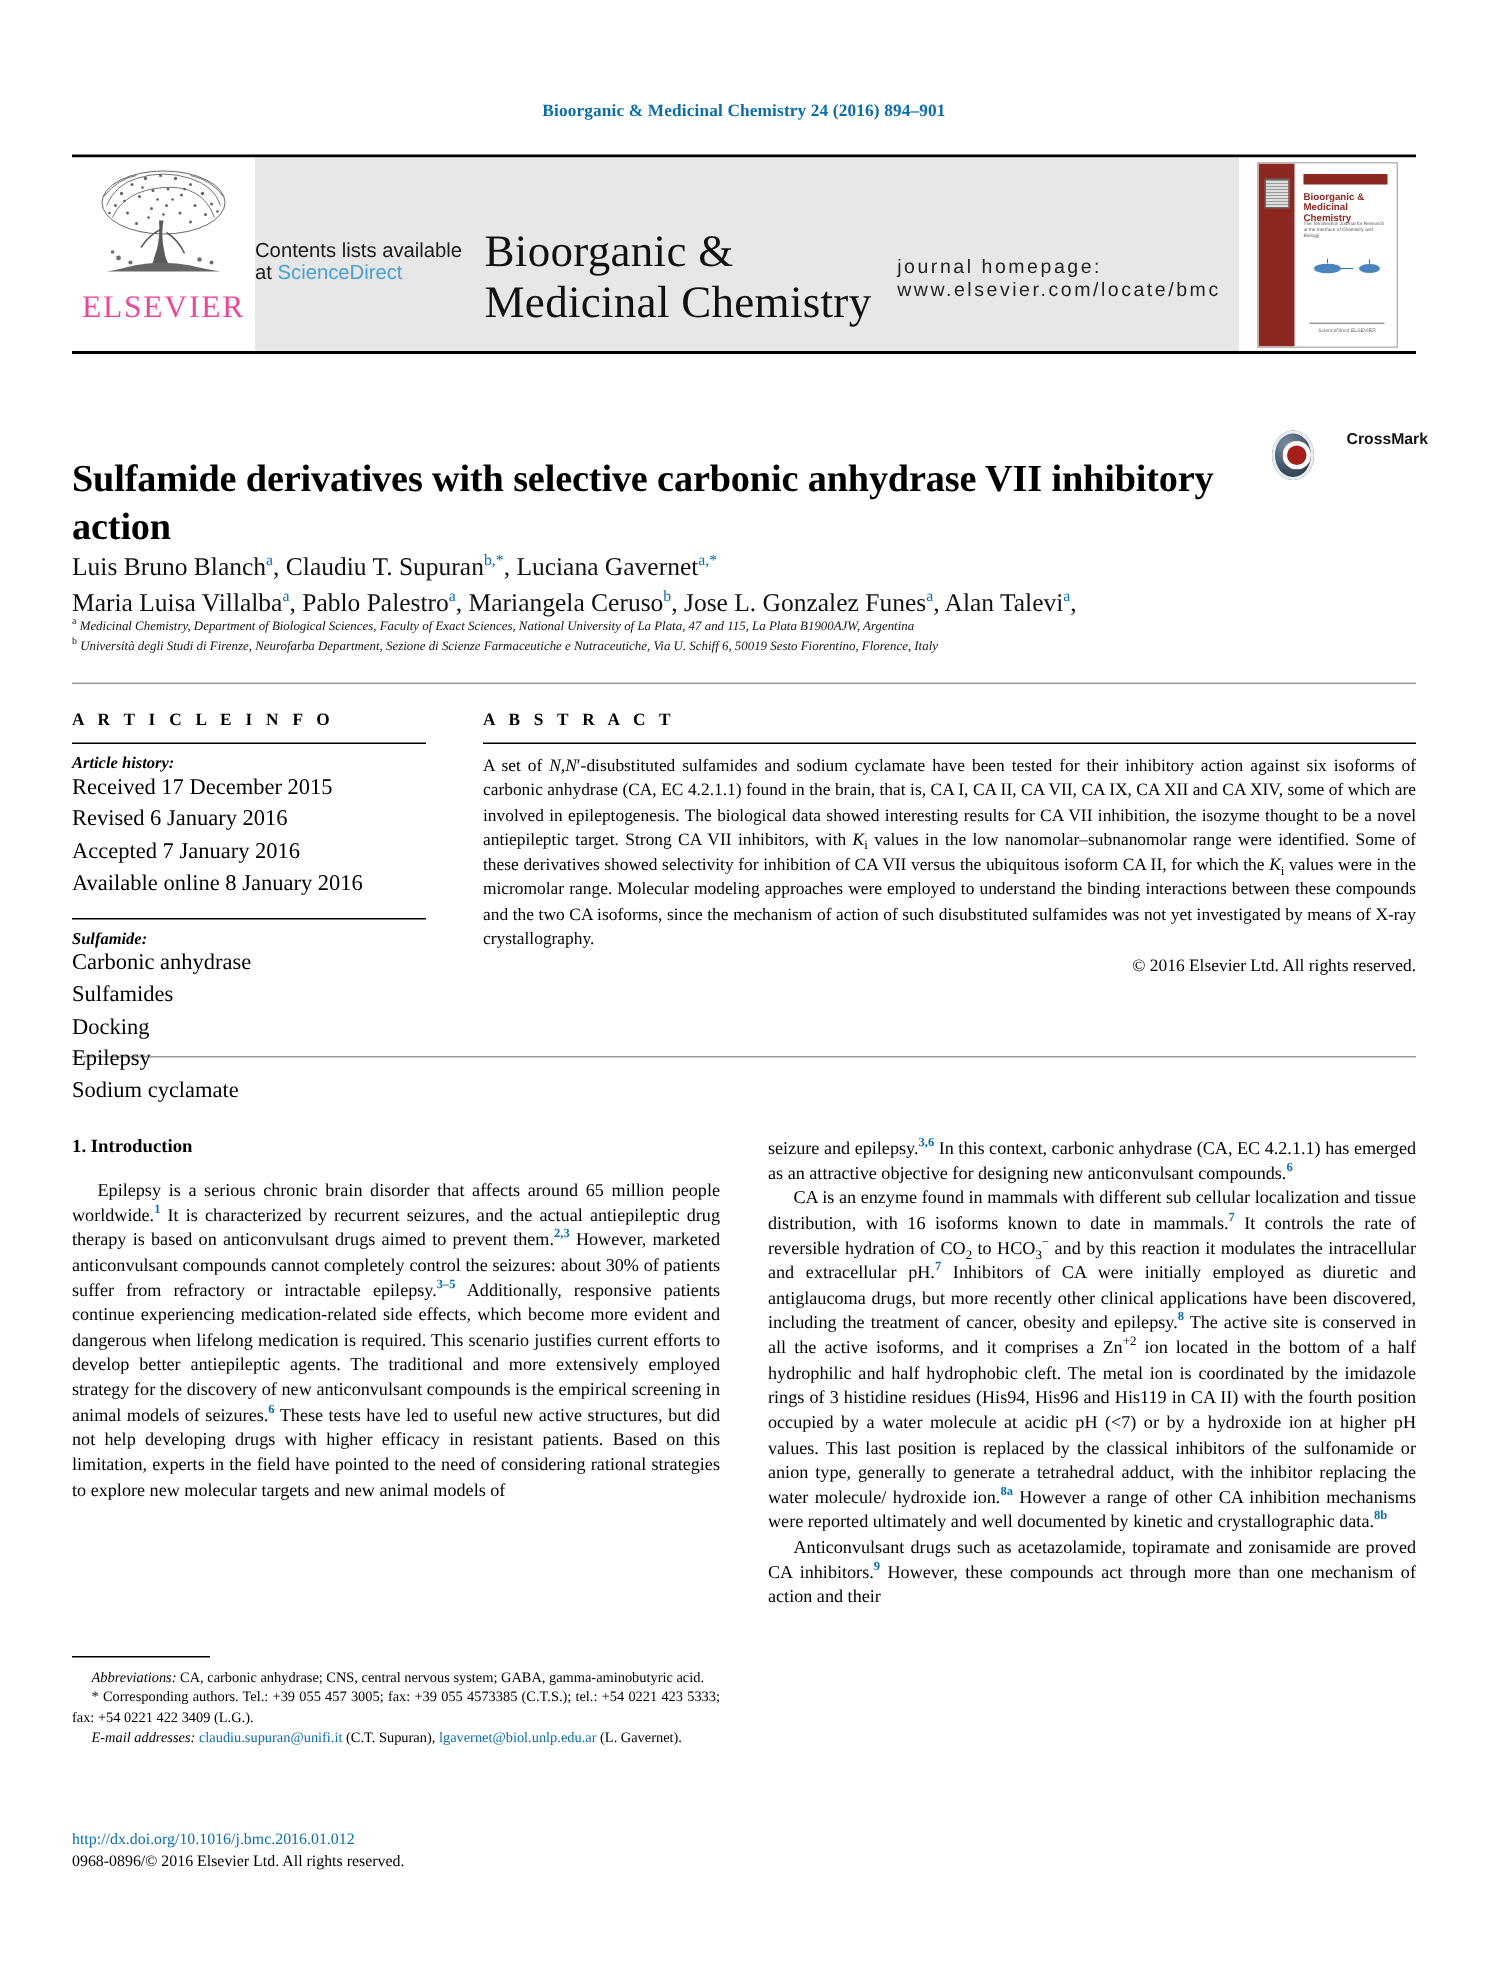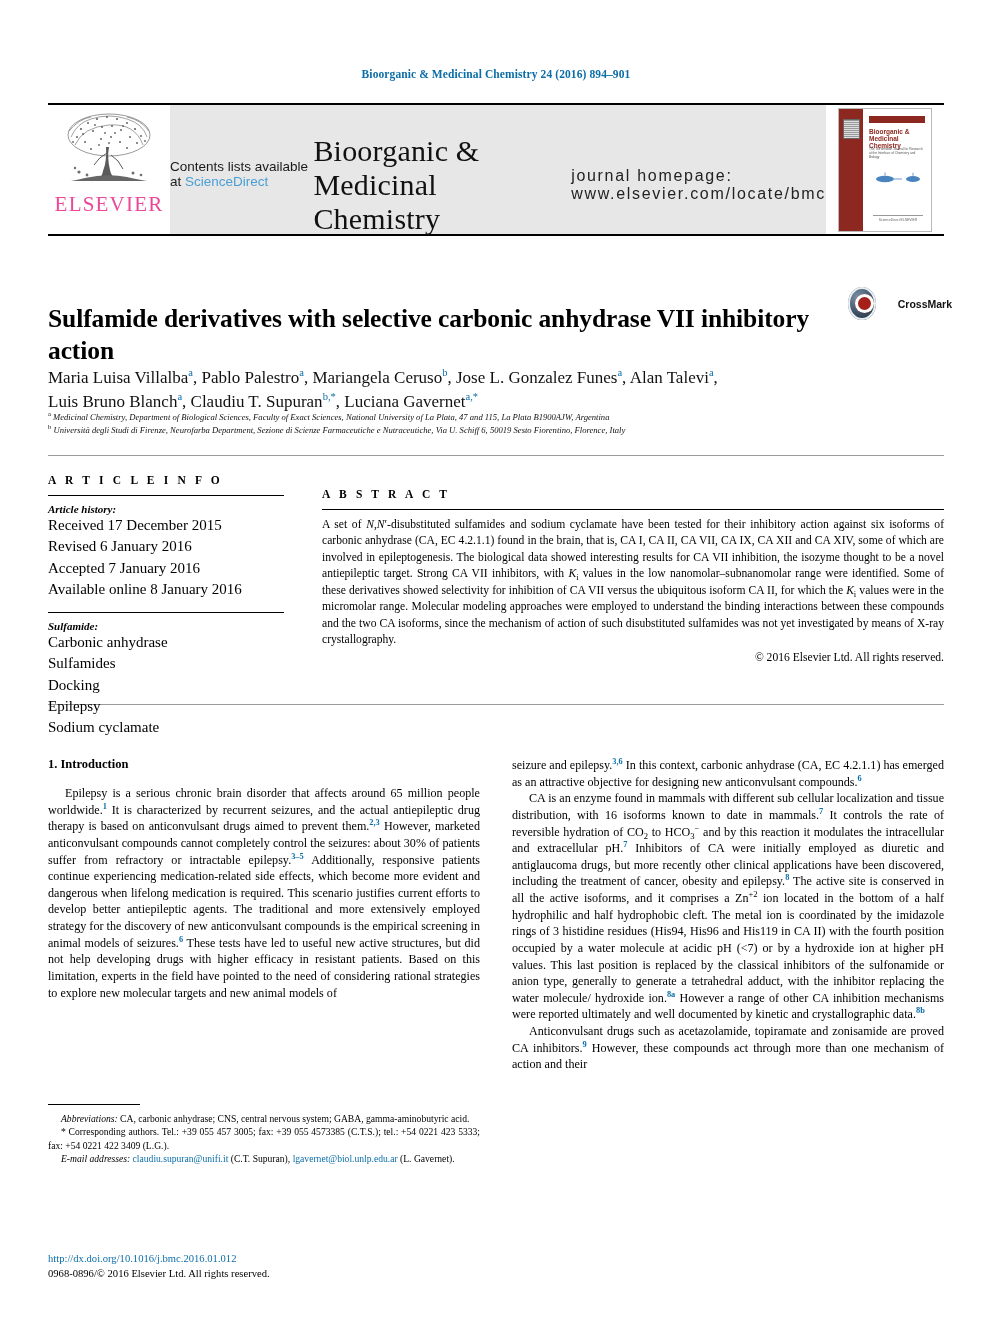--- a/index.html
+++ b/index.html
@@ -94,21 +94,21 @@
   }
   .journal-title {
     font-family: "Liberation Serif", serif;
     font-size: 30px;
     color: #111;
     margin-top: 21px;
     letter-spacing: 0.2px;
   }
   .homepage-line {
     font-family: "Liberation Sans", sans-serif;
-    font-size: 16px;
+    font-size: 13px;
     letter-spacing: 1.7px;
     color: #222;
     margin-top: 22px;
   }
   .cover-thumb {
     width: 118px;
     flex: 0 0 118px;
     background: #fff;
     display: flex;
     align-items: center;
@@ -167,21 +167,20 @@
     line-height: 1.26;
     color: #000;
     letter-spacing: -0.1px;
   }
   .crossmark {
     position: absolute;
     top: 287px;
     left: 848px;
     width: 104px;
     display: flex;
-    align-items: center;
     gap: 22px;
   }
   .crossmark-badge {
     width: 33px; height: 33px; border-radius: 50%;
     background: radial-gradient(circle at 34% 30%, #7a8fa6 0%, #3c4f63 55%, #24313e 100%);
     position: relative;
     box-shadow: inset 0 0 0 2px #e9eef2;
   }
   .crossmark-badge::after {
     content: "";
@@ -245,21 +244,21 @@
   }
 
   .info-col {
     position: absolute;
     top: 474px;
     left: 48px;
     width: 236px;
   }
   .abs-col {
     position: absolute;
-    top: 488px;
+    top: 474px;
     left: 322px;
     width: 622px;
   }
   .sec-head {
     font-family: "Liberation Serif", serif;
     font-weight: bold;
     font-size: 11.5px;
     letter-spacing: 3.2px;
     color: #000;
   }
@@ -362,21 +361,21 @@
 
   .doi-block {
     position: absolute;
     left: 48px;
     top: 1219px;
     width: 432px;
     font-family: "Liberation Serif", serif;
     font-size: 10.6px;
     line-height: 1.42;
   }
-  .doi-link { color: #0b6ea8; margin-top: 32px; }
+  .doi-link { color: #0b6ea8; }
   .issn-line { color: #000; }
 </style>
 </head>
 <body>
 
 <div class="page">
 
   <div class="running-head">Bioorganic &amp; Medicinal Chemistry 24 (2016) 894–901</div>
 
   <div class="masthead">
@@ -474,22 +473,22 @@
   </div>
 
   <h1 class="title">Sulfamide derivatives with selective carbonic anhydrase VII inhibitory action</h1>
 
   <div class="crossmark">
     <div class="crossmark-badge"></div>
     <div class="crossmark-label">CrossMark</div>
   </div>
 
   <div class="authors">
+    <div>Luis Bruno Blanch<sup class="sup-link">a</sup>, Claudiu T. Supuran<sup class="sup-link">b,*</sup>, Luciana Gavernet<sup class="sup-link">a,*</sup></div>
     <div>Maria Luisa Villalba<sup class="sup-link">a</sup>, Pablo Palestro<sup class="sup-link">a</sup>, Mariangela Ceruso<sup class="sup-link">b</sup>, Jose L. Gonzalez Funes<sup class="sup-link">a</sup>, Alan Talevi<sup class="sup-link">a</sup>,</div>
-    <div>Luis Bruno Blanch<sup class="sup-link">a</sup>, Claudiu T. Supuran<sup class="sup-link">b,*</sup>, Luciana Gavernet<sup class="sup-link">a,*</sup></div>
   </div>
 
   <div class="affils">
     <div><sup>a</sup> <span>Medicinal Chemistry, Department of Biological Sciences, Faculty of Exact Sciences, National University of La Plata, 47 and 115, La Plata B1900AJW, Argentina</span></div>
     <div><sup>b</sup> <span>Università degli Studi di Firenze, Neurofarba Department, Sezione di Scienze Farmaceutiche e Nutraceutiche, Via U. Schiff 6, 50019 Sesto Fiorentino, Florence, Italy</span></div>
   </div>
 
   <div class="rule-top"></div>
   <div class="rule-bottom"></div>
 

